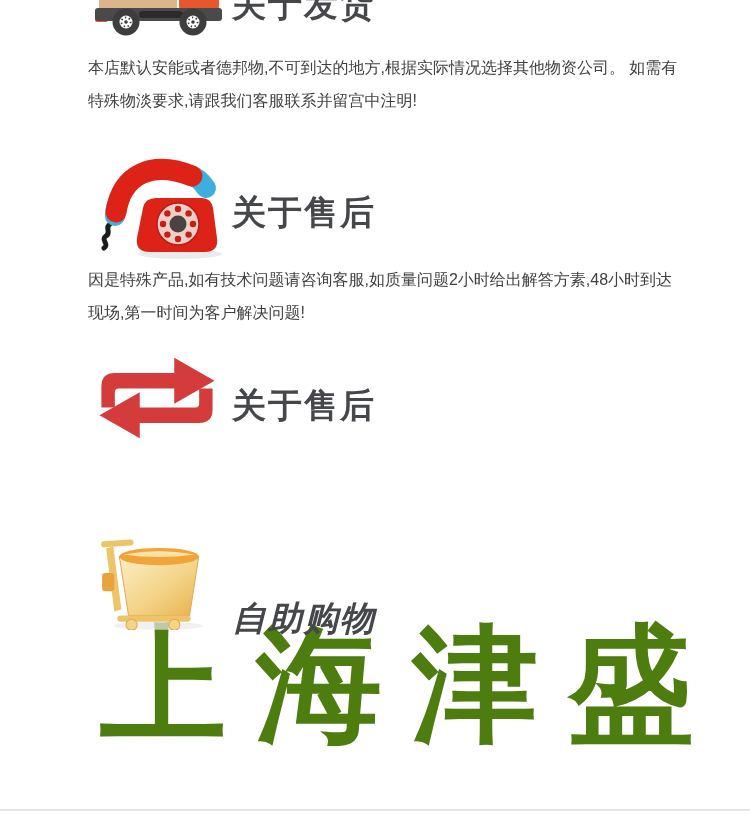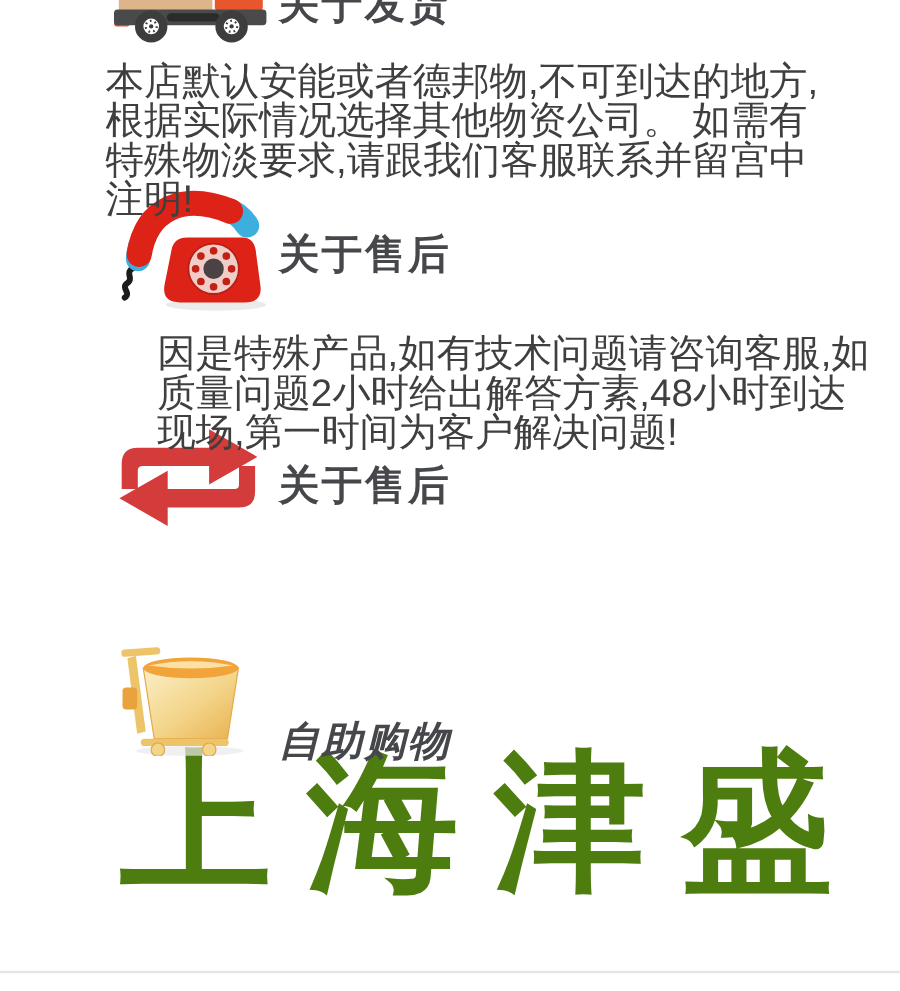--- a/index.html
+++ b/index.html
@@ -7,21 +7,21 @@
     position:relative;width:750px;height:826px;margin:0 auto;
     background:#fff;overflow:hidden;
     font-family:"Liberation Sans",sans-serif;
   }
   .abs{position:absolute;}
   .sec-title{
     font-size:34px;font-weight:bold;color:#46474b;line-height:44px;
     letter-spacing:2px;z-index:2;white-space:nowrap;
   }
   .para{
-    font-size:32px;color:#3f3f3f;line-height:33px;z-index:2;
+    font-size:16px;color:#3f3f3f;line-height:33px;z-index:2;
     text-align:left;word-break:break-all;
   }
   .phone-red{color:#e2241b;}
   .watermark{
     font-size:126px;color:#4d7c0f;letter-spacing:30px;font-weight:bold;
     z-index:0;white-space:nowrap;user-select:none;
   }
   .divider{left:0;width:750px;height:2px;background:#e5e5e5;z-index:1;}
   svg{display:block;}
 </style>
@@ -70,21 +70,21 @@
       <circle cx="88" cy="91" r="3.2" fill="#c21f15"></circle>
       <circle cx="77.4" cy="86.6" r="3.2" fill="#c21f15"></circle>
       <circle cx="73" cy="76" r="3.2" fill="#c21f15"></circle>
       <circle cx="77.4" cy="65.4" r="3.2" fill="#c21f15"></circle>
       <circle cx="88" cy="61" r="3.2" fill="#c21f15"></circle>
       <circle cx="98.6" cy="65.4" r="3.2" fill="#c21f15"></circle>
       <circle cx="88" cy="76" r="8.5" fill="#4a4243"></circle>
     </svg>
   </div>
   <div class="abs sec-title" style="left:232px;top:190px;">关于售后</div>
-  <div class="abs para" style="left:88px;top:278px;width:600px;margin-left:43px;">因是特殊产品,如有技术问题请咨询客服,如质量问题2小时给出解答方素,48小时到达现场,第一时间为客户解决问题!</div>
+  <div class="abs para" style="left:88px;top:263px;width:600px;">因是特殊产品,如有技术问题请咨询客服,如质量问题2小时给出解答方素,48小时到达现场,第一时间为客户解决问题!</div>
 
   <div class="abs" style="left:95px;top:352px;width:124px;height:92px;">
     <svg width="124" height="92" viewBox="0 0 124 96">
       <path d="M4,58 V36 Q4,22 18,22 H80 V6 L122,30 L80,54 V38 H22 Q18,38 18,42 V58 Z" fill="#d43c3c"></path>
       <path d="M4,58 V36 Q4,22 18,22 H80 V6 L122,30 L80,54 V38 H22 Q18,38 18,42 V58 Z" fill="#d43c3c" transform="rotate(180 62 48)"></path>
     </svg>
   </div>
   <div class="abs sec-title" style="left:232px;top:383px;">关于售后</div>
 
   <div class="abs" style="left:97px;top:530px;width:118px;height:100px;z-index:1;">

